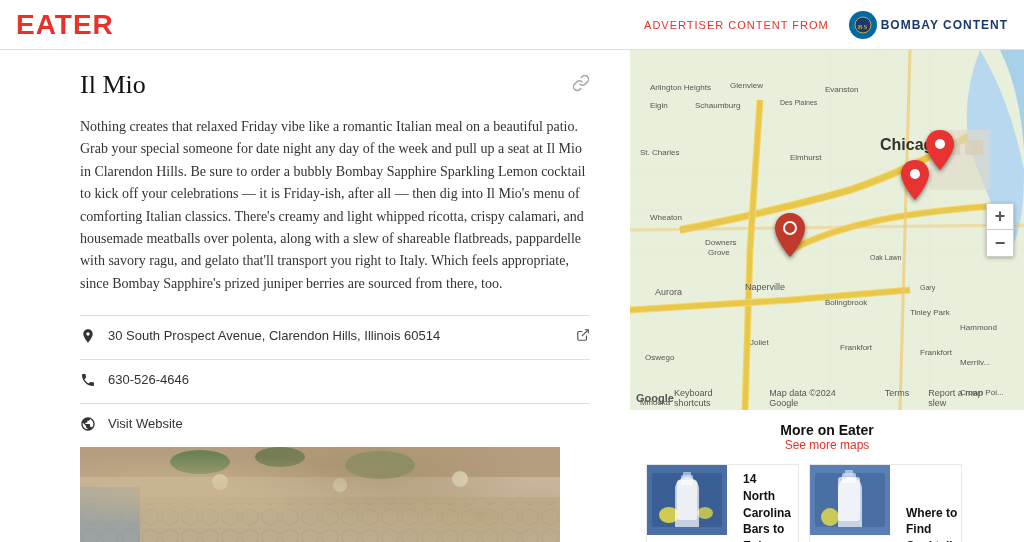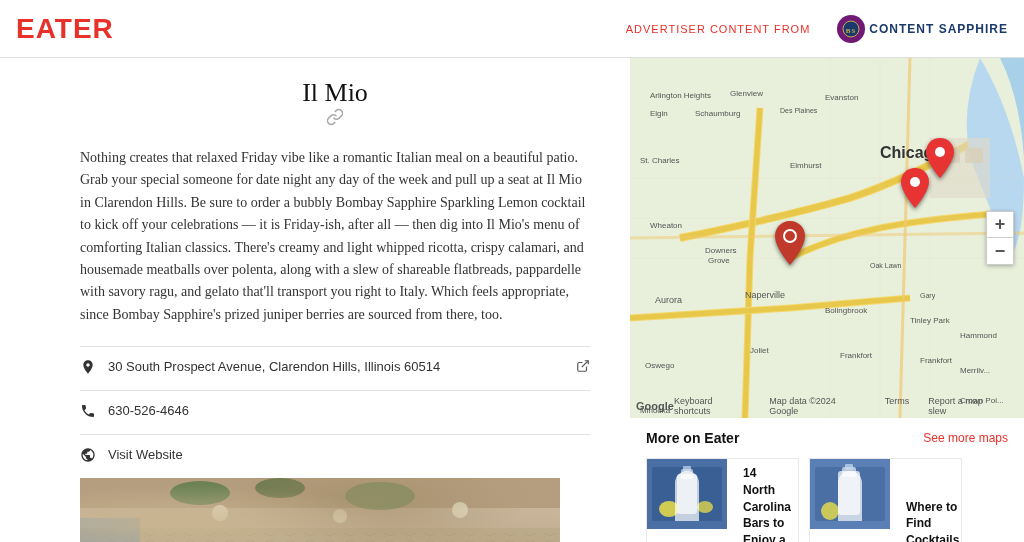--- a/index.html
+++ b/index.html
@@ -5,34 +5,34 @@
     * { margin: 0; padding: 0; box-sizing: border-box; }
     body { font-family: Georgia, 'Times New Roman', serif; font-size: 14px; background: #fff; width: 1024px; height: 542px; overflow: hidden; }
 
     
     #header {
       display: flex;
       align-items: center;
       justify-content: space-between;
       padding: 0 16px;
       border-bottom: 1px solid #e0e0e0;
-      height: 58px;
+      height: 50px;
     }
     #logo {
       font-family: Arial, sans-serif;
       font-weight: 900;
       font-size: 28px;
       color: #e8312a;
       letter-spacing: 1px;
       text-transform: uppercase;
     }
     #advertiser-area {
       display: flex;
       align-items: center;
-      gap: 27px;
+      gap: 20px;
     }
     #advertiser-label {
       font-family: Arial, sans-serif;
       font-size: 11px;
       color: #e8312a;
       letter-spacing: 1px;
       text-transform: uppercase;
     }
     #bombay-logo {
       display: flex;
@@ -40,21 +40,21 @@
       gap: 4px;
       font-family: Arial, sans-serif;
       font-size: 12px;
       font-weight: bold;
       color: #1a3a6b;
       letter-spacing: 1px;
     }
     #bombay-sapphire-icon {
       width: 28px;
       height: 28px;
-      background: #701a75;
+      background: #0369a1;
       border-radius: 50%;
       display: flex;
       align-items: center;
       justify-content: center;
       color: #fff;
       font-size: 10px;
       font-weight: bold;
     }
 
     
@@ -72,21 +72,20 @@
 
     #place-title {
       font-family: Georgia, serif;
       font-size: 26px;
       font-weight: normal;
       color: #111;
       margin-bottom: 16px;
       display: flex;
       align-items: center;
       justify-content: space-between;
-      flex-direction: column;
     }
 
     #link-icon {
       color: #aaa;
       font-size: 18px;
       cursor: pointer;
     }
 
     #description {
       font-family: Liberation Serif, serif;
@@ -238,20 +237,21 @@
       padding: 12px 16px;
       background: #fff;
       overflow: hidden;
     }
 
     #more-header {
       display: flex;
       align-items: center;
       justify-content: space-between;
       margin-bottom: 12px;
+      flex-direction: column;
     }
 
     #more-title {
       font-family: Arial, sans-serif;
       font-size: 14px;
       font-weight: bold;
       color: #111;
     }
 
     #see-more-link {
@@ -335,21 +335,21 @@
   <div id="logo">EATER</div>
   <div id="advertiser-area">
     <span id="advertiser-label">ADVERTISER CONTENT FROM</span>
     <div id="bombay-logo">
       <div id="bombay-sapphire-icon">
         <svg width="18" height="18" viewBox="0 0 18 18">
           <circle cx="9" cy="9" r="8" fill="#1a3a6b" stroke="#c8a84b" stroke-width="1"></circle>
           <text x="9" y="13" text-anchor="middle" fill="#c8a84b" font-size="7" font-family="serif" font-weight="bold">BS</text>
         </svg>
       </div>
-      <span>CONTENT SAPPHIRE</span>
+      <span>BOMBAY CONTENT</span>
     </div>
   </div>
 </div>
 
 <div id="main">
 
   <div id="left-panel">
     <div id="place-title">
       <span>Il Mio</span>
       <span id="link-icon">

